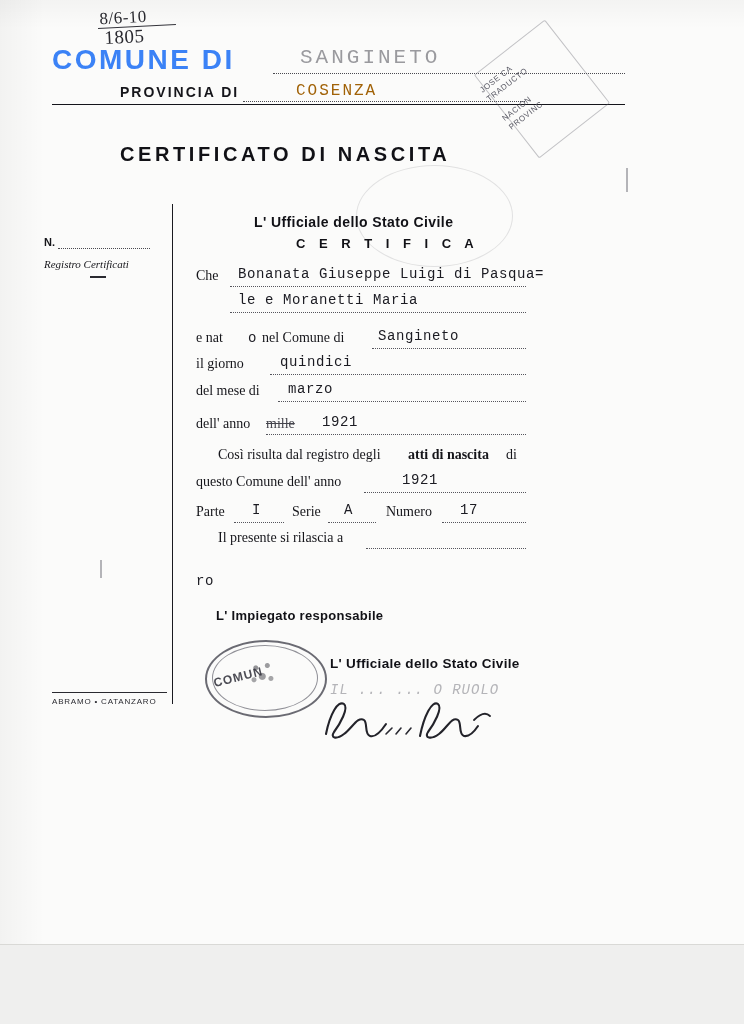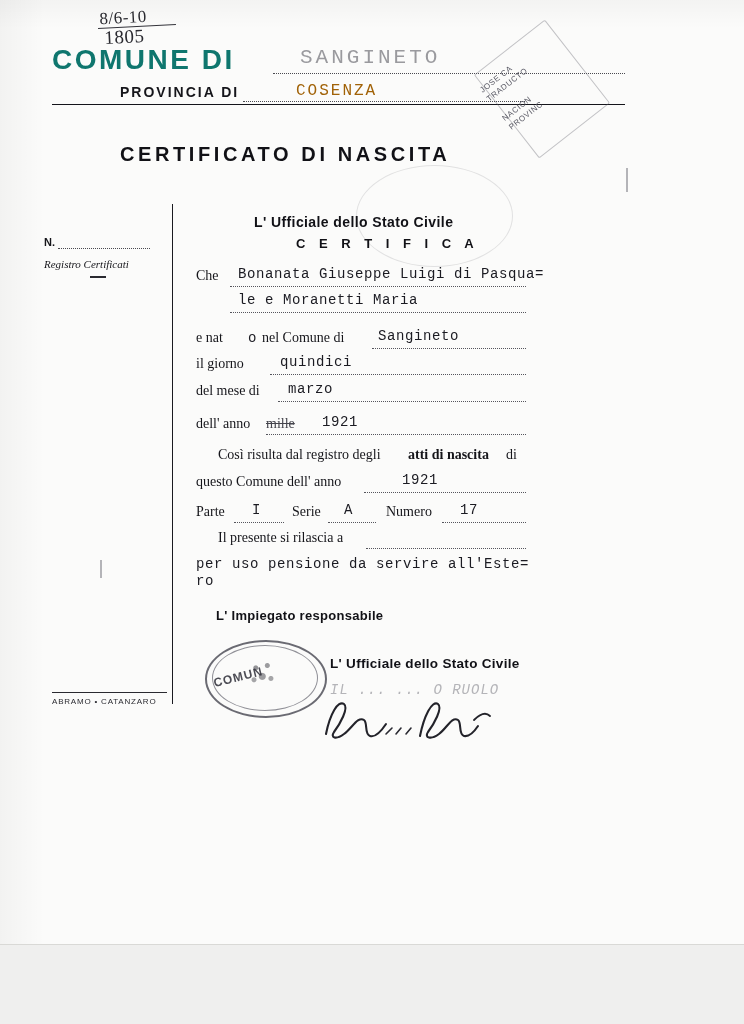--- a/index.html
+++ b/index.html
@@ -74,21 +74,21 @@
     transform: rotate(-3deg);
   }
 
   #comune-di {
     position: absolute;
     left: 52px; top: 44px;
     font-family: "Liberation Sans", sans-serif;
     font-weight: bold;
     font-size: 28px;
     letter-spacing: 2.5px;
-    color: #0f766e;
+    color: #3b82f6;
   }
   #comune-name {
     position: absolute;
     left: 300px; top: 46px;
     font-family: "Liberation Mono", monospace;
     font-size: 21px;
     letter-spacing: 3px;
     color: #9a9a9e;
   }
   #comune-dotline {
@@ -484,23 +484,20 @@
     <span class="lbl" style="left:190px;">Numero</span>
     <span class="dots" style="left:246px; top:22px; width:84px;"></span>
     <span class="val" style="left:264px;">17</span>
   </div>
 
   <div class="row" id="row-present">
     <span class="lbl" style="left:22px;">Il presente si rilascia a</span>
     <span class="dots" style="left:170px; top:22px; width:160px;"></span>
   </div>
 
-  <div class="row" id="row-uso">
-    <span class="val" style="left:0px; top:0px;">per uso pensione da servire all'Este=</span>
-  </div>
   <div class="row" id="row-ro">
     <span class="val" style="left:0px; top:0px;">ro</span>
   </div>
 
 
   <div id="impiegato">L' Impiegato responsabile</div>
 
   <div id="seal">
     <div class="ring"></div>
     <div class="ring2"></div>

